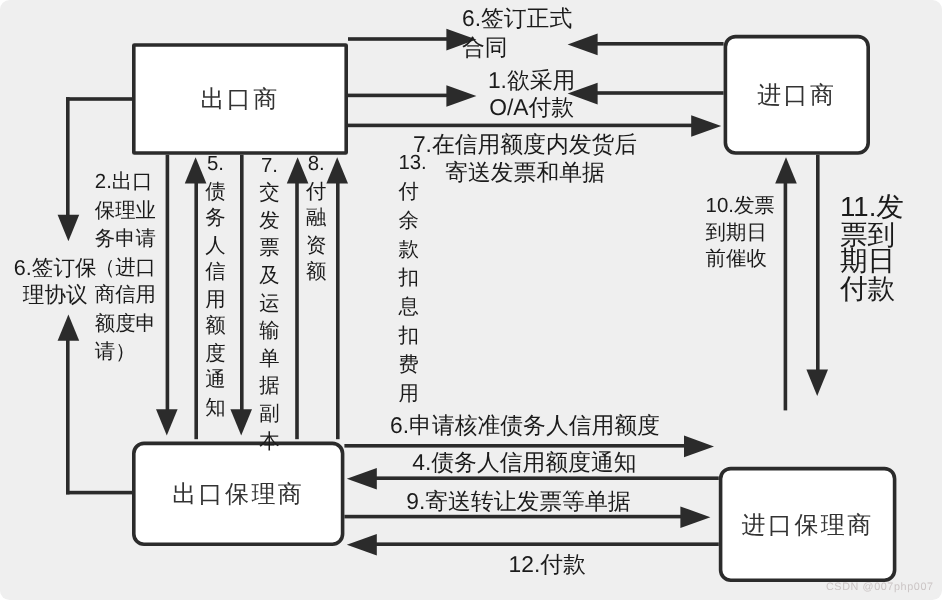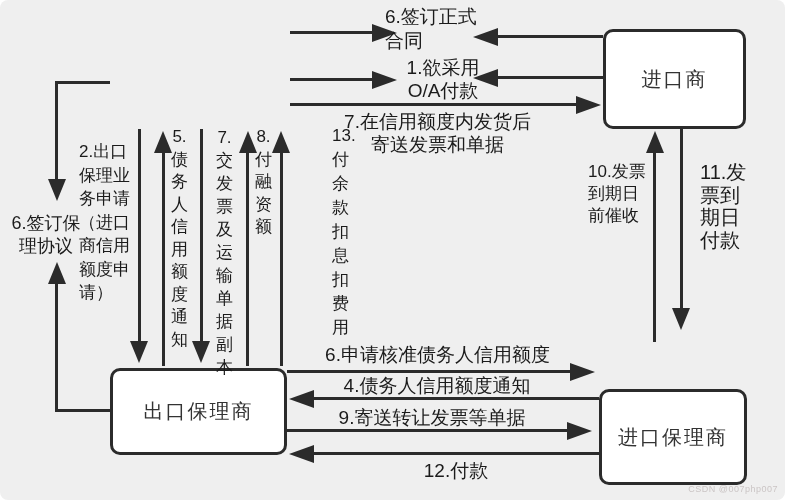--- a/index.html
+++ b/index.html
@@ -24,21 +24,24 @@
   .ha.l { border-top:9px solid transparent; border-bottom:9px solid transparent; border-right:25px solid var(--ln,#2b2b2b); }
   .ha.u { border-left:9px solid transparent; border-right:9px solid transparent; border-bottom:22px solid var(--ln,#2b2b2b); }
   .ha.d { border-left:9px solid transparent; border-right:9px solid transparent; border-top:22px solid var(--ln,#2b2b2b); }
   .wm { position:absolute; font-size:9px; color:var(--wm,#cbc5c5); text-align:right; letter-spacing:0.5px; }
 </style>
 </head>
 <body>
 
 <div id="canvas" style="--bg: #efefef; --nf: #ffffff; --ln: #2b2b2b; --tx: #1b1b1b; --wm: #cbc5c5;">
 
-  <div class="node" style="left:603px;top:29px;width:143px;height:100px;border-radius:10px;">
+  <div class="node" style="left:110px;top:36px;width:180px;height:93px;border-radius:2px;">
+    <span>出口商</span>
+  </div>
+  <div class="node" style="left:603px;top:29px;width:122px;height:100px;border-radius:10px;">
     <span>进口商</span>
   </div>
   <div class="node" style="left:110px;top:368px;width:177px;height:87px;border-radius:10px;">
     <span>出口保理商</span>
   </div>
   <div class="node" style="left:599px;top:341px;width:148px;height:96px;border-radius:10px;margin-top:48px;">
     <span>进口保理商</span>
   </div>
 
   <div class="hl" style="left:290px;top:31px;width:84px;"></div>
@@ -127,21 +130,21 @@
 用</div>
 
   <div class="ha u" style="left:646px;top:131px;"></div>
   <div class="vl" style="left:653px;top:152px;height:190px;"></div>
   <div class="lbl" style="left:588px;top:161px;width:70px;font-size:17px;line-height:22px;">10.发票
 到期日
 前催收</div>
 
   <div class="vl" style="left:680px;top:129px;height:180px;"></div>
   <div class="ha d" style="left:672px;top:308px;"></div>
-  <div class="lbl" style="left:700px;top:161px;width:54px;font-size:20px;line-height:22.5px;">11.发
+  <div class="lbl" style="left:700px;top:161px;width:54px;font-size:23px;line-height:22.5px;">11.发
 票到
 期日
 付款</div>
 
   <div class="hl" style="left:287px;top:370px;width:285px;"></div>
   <div class="ha r" style="left:570px;top:363px;"></div>
   <div class="lbl" style="left:290px;top:342px;width:295px;text-align:center;font-size:19px;">6.申请核准债务人信用额度</div>
 
   <div class="ha l" style="left:289px;top:390px;"></div>
   <div class="hl" style="left:313px;top:397px;width:286px;"></div>

